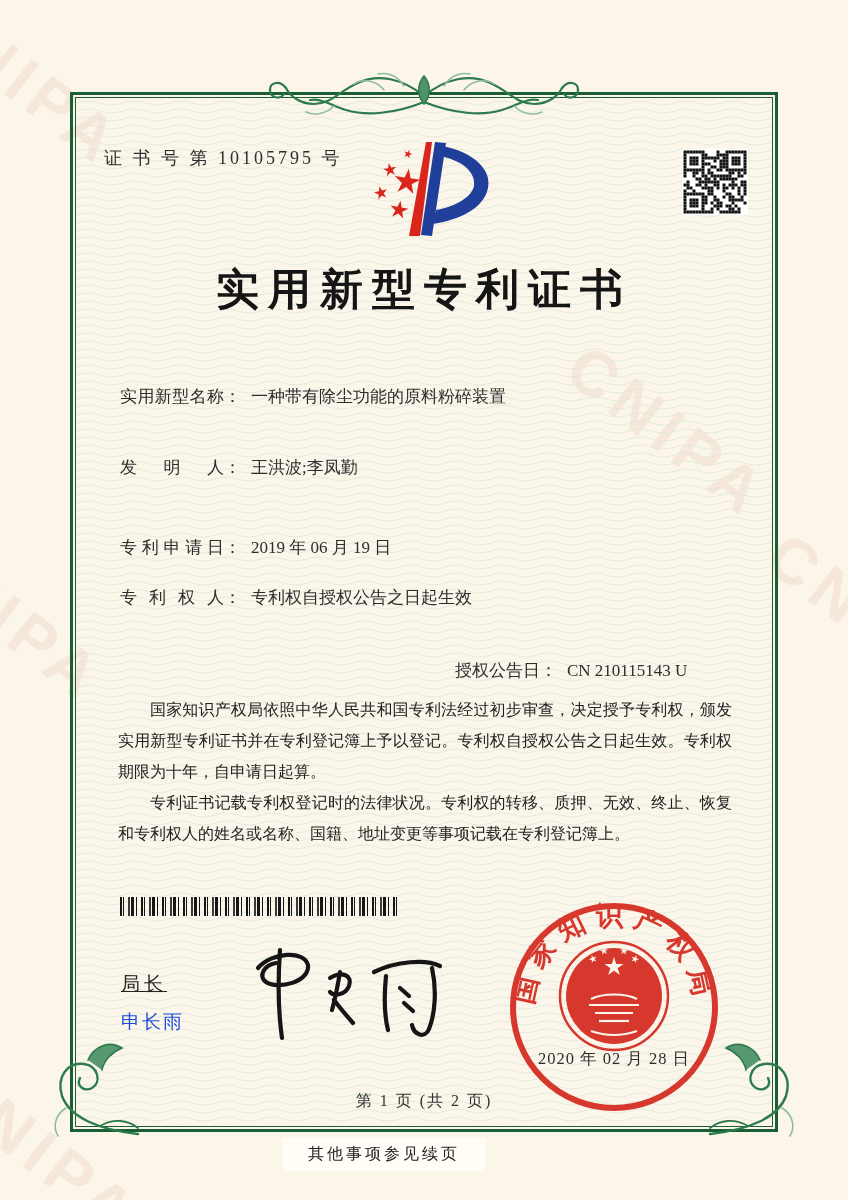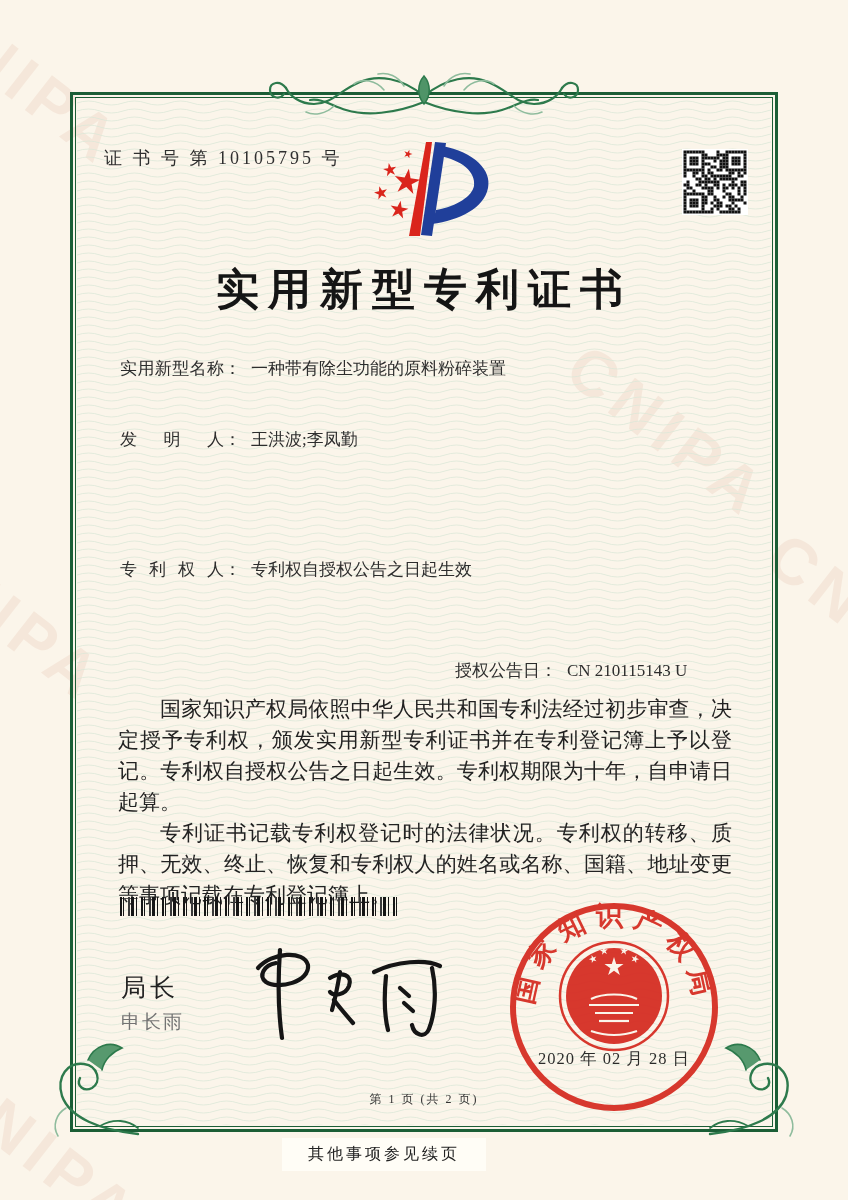--- a/index.html
+++ b/index.html
@@ -37,45 +37,45 @@
   
   .content{position:absolute; inset:0; z-index:5;}
   .cert-no{position:absolute; left:104px; top:146px; font-size:18px; letter-spacing:3px; color:#2f2f2f;}
   .logo{position:absolute; left:362px; top:140px;}
   .qr{position:absolute; left:682px; top:149px; width:66px; height:66px;}
   .title{
     position:absolute; left:0; top:254px; width:848px; text-align:center;
     font-size:43px; font-weight:bold; letter-spacing:9px; color:#151515;margin-top:7px;
   }
   .row{position:absolute; left:120px; font-size:17px; white-space:nowrap; color:#2d2d2d;}
-  .flabel{display:inline-block; width:104px; text-align-last:justify; text-align:justify;}
+  .flabel{display:inline-block; width:104px; text-align-last:justify; text-align:justify;margin-top:28px;}
   .colon{display:inline-block; margin-right:10px;}
   .r0{top:357px}.r1{top:428px}.r2{top:458px}.r3{top:508px}.r4{top:558px}.r5{top:606px}.r6{top:659px}
   .grant-no{position:absolute; left:455px; top:659px; font-size:17px; white-space:nowrap; color:#2d2d2d;}
-  .paras{position:absolute; left:118px; top:694px; width:614px; font-size:21px; line-height:31px; text-align:justify;}
+  .paras{position:absolute; left:118px; top:694px; width:614px; font-size:16px; line-height:31px; text-align:justify;}
   .paras p{margin:0; text-indent:2em; color:#222;}
   
   .barcode{
     position:absolute; left:120px; top:897px; width:278px; height:19px;
     background:
       repeating-linear-gradient(90deg,
         #161616 0 2px, transparent 2px 3px,
         #161616 3px 4px, transparent 4px 8px,
         #3a3a3a 8px 10px, transparent 10px 11px,
         #161616 11px 14px, transparent 14px 16px,
         #161616 16px 17px, transparent 17px 21px);
   }
   
-  .sig-title{position:absolute; left:121px; top:971px; font-size:25px; letter-spacing:4px; color:#222;}
-  .sig-name{position:absolute; left:121px; top:1009px; font-size:19px; letter-spacing:2px; color:#737373;}
+  .sig-title{position:absolute; left:121px; top:971px; font-size:19px; letter-spacing:4px; color:#222;text-decoration:underline;}
+  .sig-name{position:absolute; left:121px; top:1009px; font-size:19px; letter-spacing:2px; color:#1d4ed8;}
   .sig-hand{position:absolute; left:228px; top:938px;}
   
   .seal{position:absolute; left:503px; top:901px; width:222px; height:218px;}
   
-  .page-num{position:absolute; left:0; top:1091px; width:848px; text-align:center; font-size:12px; letter-spacing:2px; color:#333;}
+  .page-num{position:absolute; left:0; top:1091px; width:848px; text-align:center; font-size:16px; letter-spacing:2px; color:#333;}
   .cont-note{
     position:absolute; left:0; top:1138px; width:768px; text-align:center;
   }
   .cont-note span{
     display:inline-block; background:#fffdf6; padding:6px 26px;
     font-size:16px; letter-spacing:3px; color:#222;
   }
 </style>
 </head>
 <body>
@@ -407,20 +407,23 @@
       </svg>
 
     <div class="title">实用新型专利证书</div>
 
     <div class="row r0">
       <span class="flabel">实用新型名称</span><span class="colon">：</span><span>一种带有除尘功能的原料粉碎装置</span>
     </div>
     <div class="row r1">
       <span class="flabel">发明人</span><span class="colon">：</span><span>王洪波;李凤勤</span>
     </div>
+    <div class="row r3">
+      <span class="flabel">专利申请日</span><span class="colon">：</span><span>2019 年 06 月 19 日</span>
+    </div>
     <div class="row r4">
       <span class="flabel">专利权人</span><span class="colon">：</span><span>专利权自授权公告之日起生效</span>
     </div>
     <div class="grant-no">
       <span>授权公告日</span><span class="colon">：</span><span>CN 210115143 U</span>
     </div>
 
     <div class="paras">
       <p>国家知识产权局依照中华人民共和国专利法经过初步审查，决定授予专利权，颁发实用新型专利证书并在专利登记簿上予以登记。专利权自授权公告之日起生效。专利权期限为十年，自申请日起算。</p>
       <p>专利证书记载专利权登记时的法律状况。专利权的转移、质押、无效、终止、恢复和专利权人的姓名或名称、国籍、地址变更等事项记载在专利登记簿上。</p>

